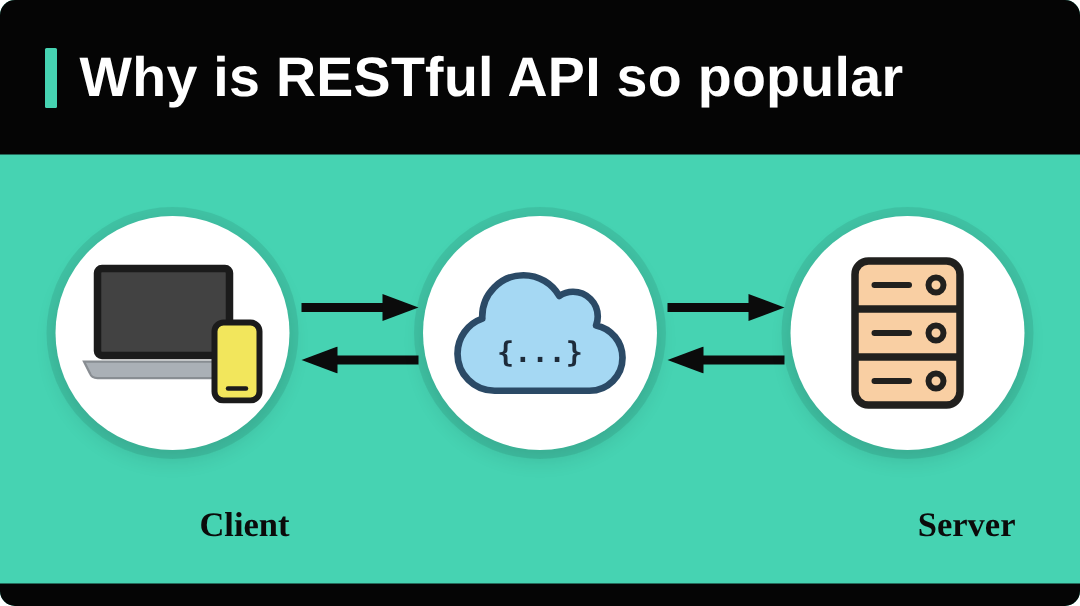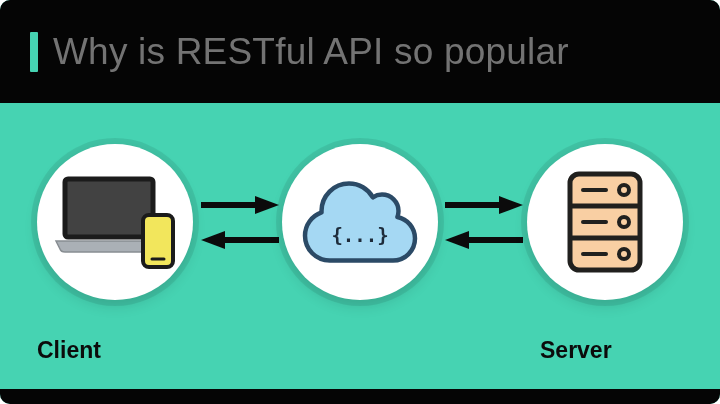--- a/index.html
+++ b/index.html
@@ -25,23 +25,23 @@
     align-items: center;
   }
   .accent-bar {
     width: 8px; height: 40px;
     margin-left: 30px;
     background: #46d3b2;
     border-radius: 1px;
   }
   .page-title {
     margin-left: 15px;
-    color: #737373;
+    color: #ffffff;
     font-size: 37px;
-    font-weight: 400;
+    font-weight: 700;
     letter-spacing: 0.2px;
     white-space: nowrap;
   }
 
   
   .circle {
     position: absolute;
     width: 156px; height: 156px;
     border-radius: 50%;
     background: #ffffff;
@@ -63,28 +63,29 @@
     font-family: "DejaVu Sans Mono", monospace;
     font-weight: 700;
     font-size: 19px;
     color: #1d2b3a;
   }
 
   .node-label {
     position: absolute;
     top: 337px;
     width: 156px;
-    text-align: left;
+    text-align: right;
     font-size: 23px;
     font-weight: 700;
     color: #0b0b0b;
+    font-family: Liberation Serif, serif;
   }
   .label-client  { left: 37px; }
   .label-restapi { left: 282px; }
-  .label-server  { left: 540px; }
+  .label-server  { left: 521px; }
 
   .arrow {
     position: absolute;
     width: 82px; height: 18px;
   }
   .arrow-a-top    { left: 199px; top: 196px; }
   .arrow-a-bottom { left: 199px; top: 231px; }
   .arrow-b-top    { left: 443px; top: 196px; }
   .arrow-b-bottom { left: 443px; top: 231px; }
 

